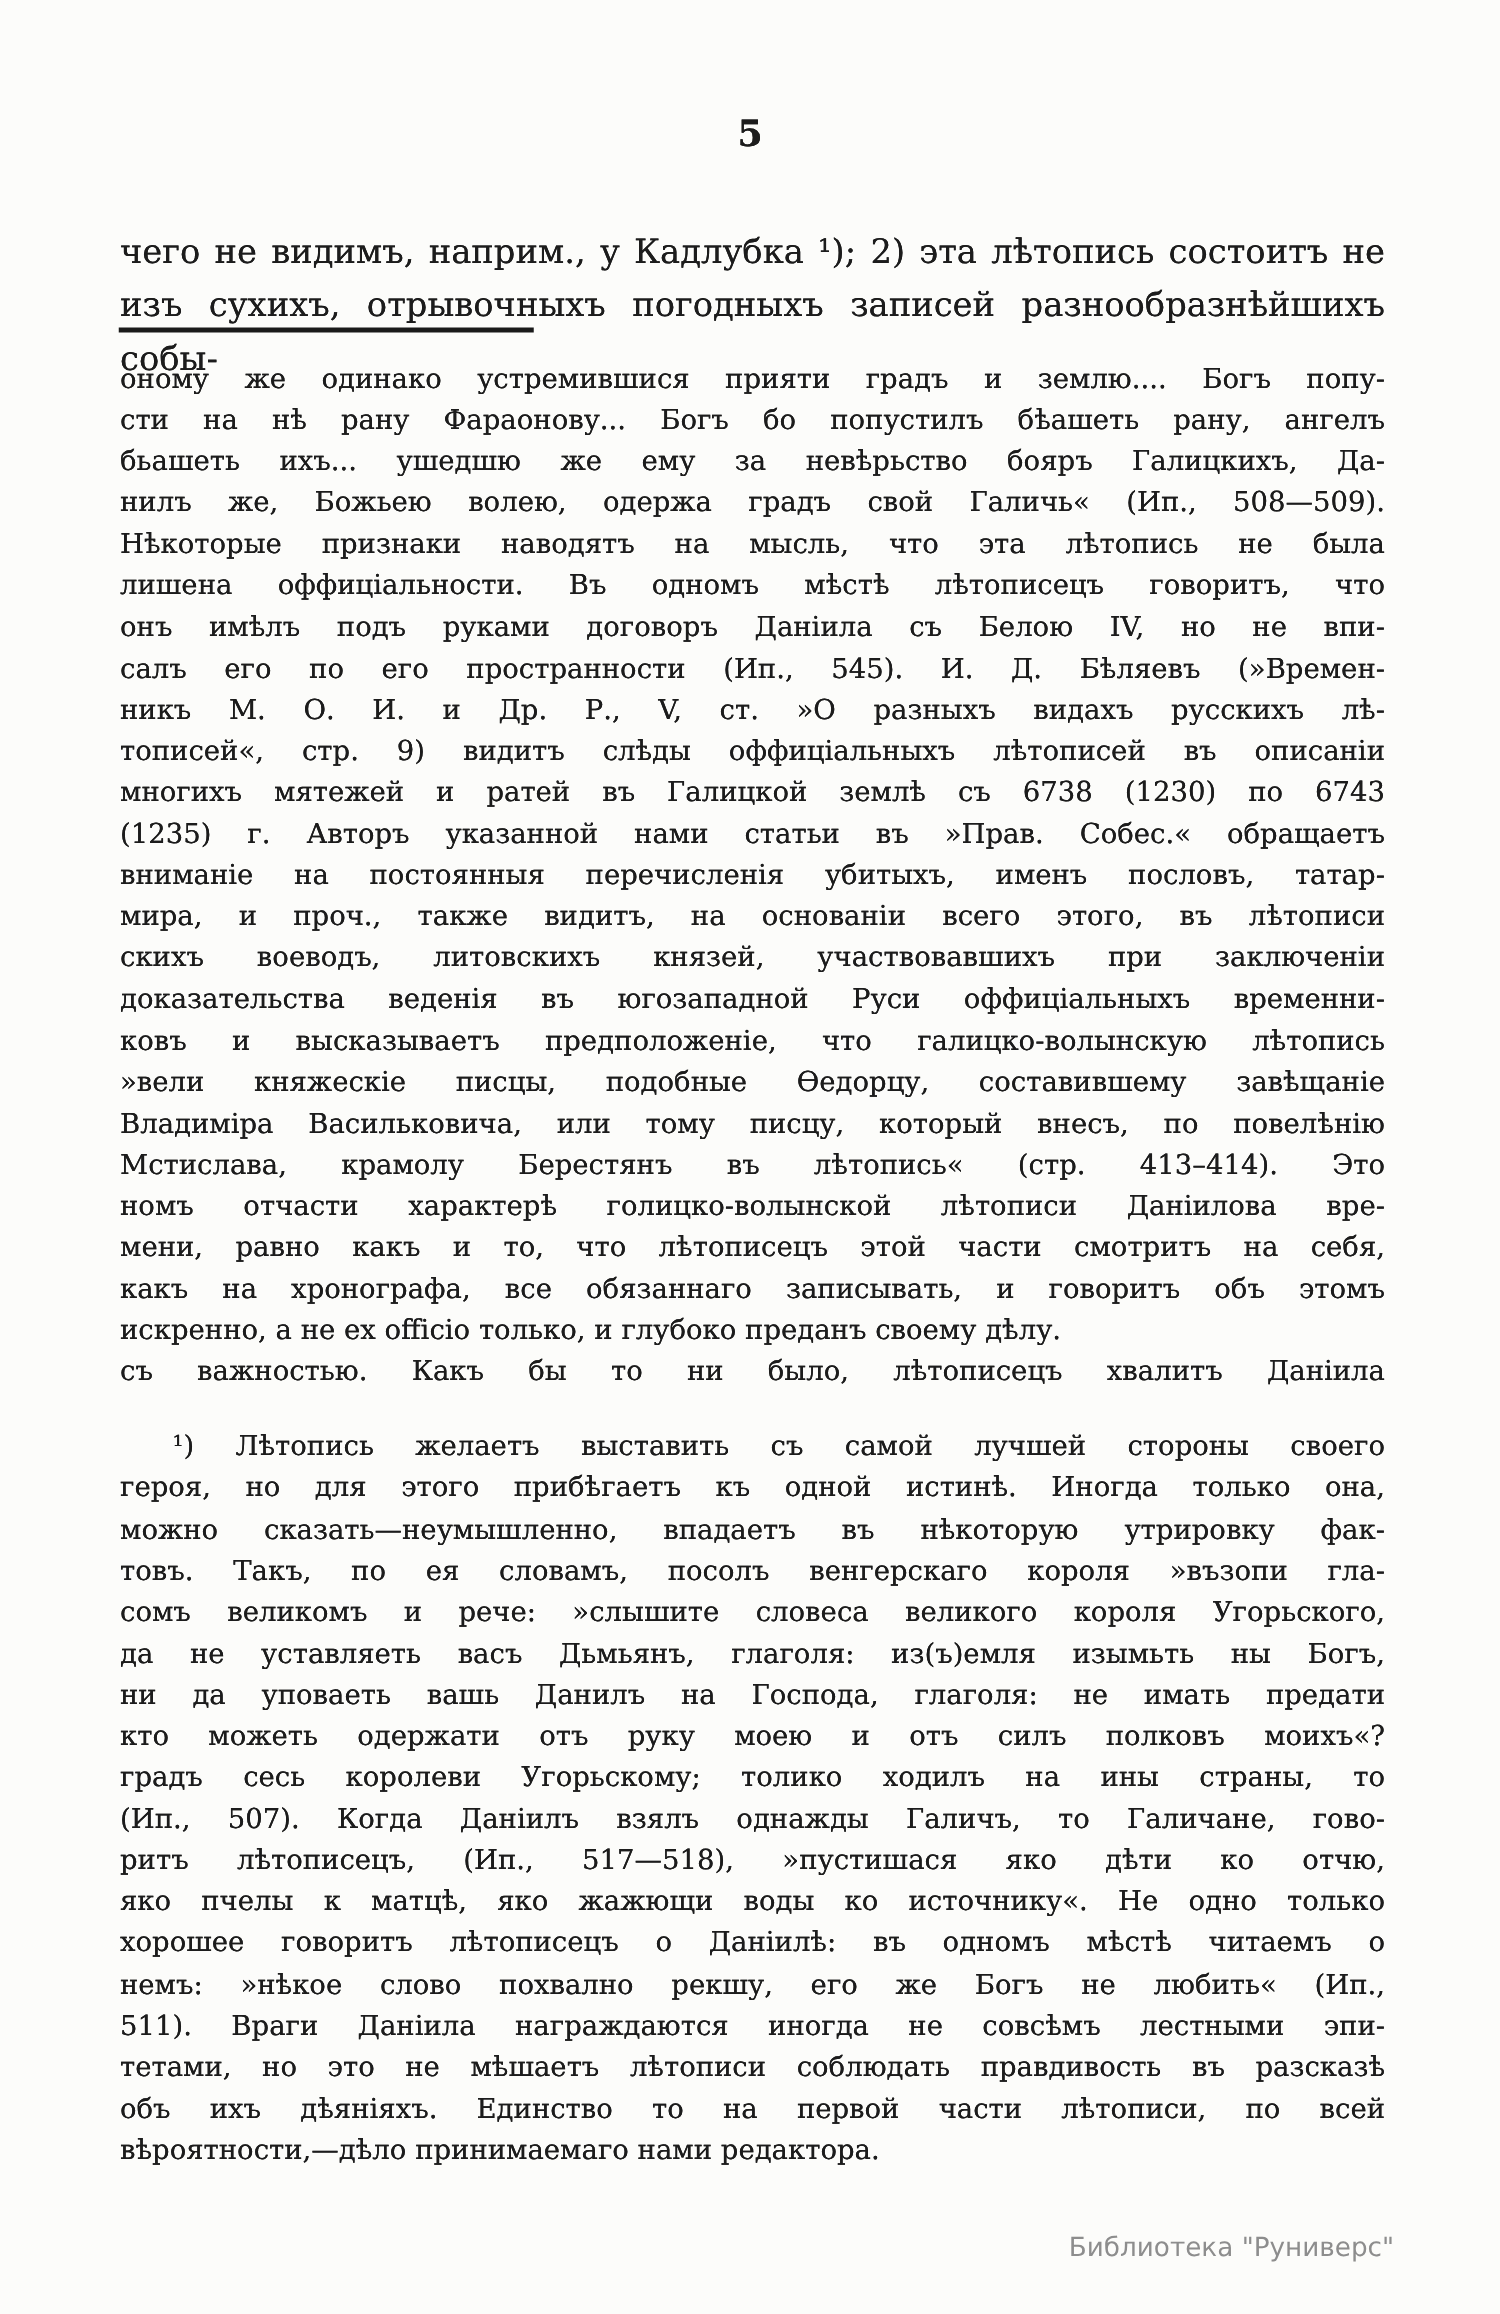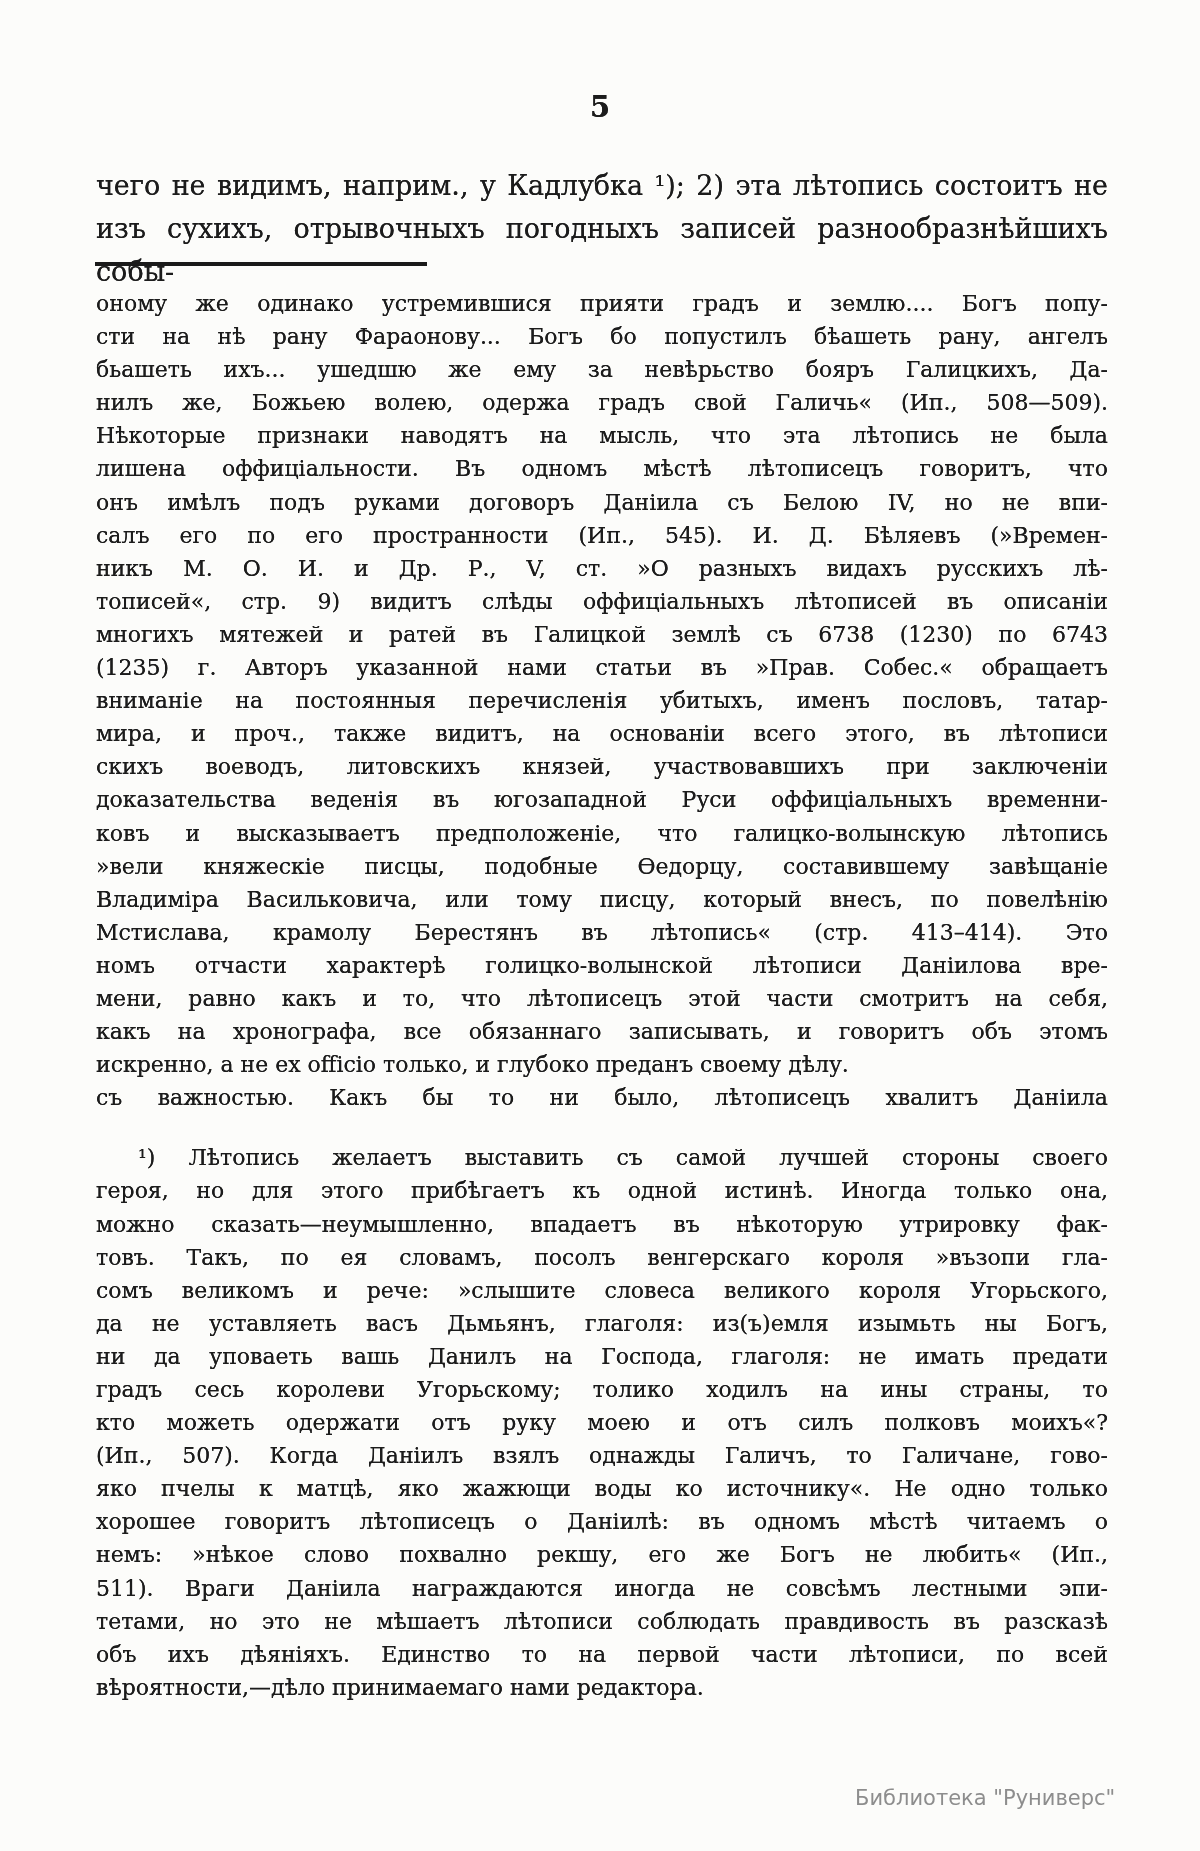--- a/index.html
+++ b/index.html
@@ -11,21 +11,21 @@
     color:#1c1c1c;
     font-family:"DejaVu Serif", serif;
     overflow:hidden;
     text-shadow:0 0 .5px currentColor; 
   }
   .page-number{
     position:absolute;top:90px;left:0;width:100%;
     text-align:center;font-size:29px;font-weight:bold;
   }
   .main-text{
-    position:absolute;top:164px;left:96px;width:1012px;
+    position:absolute;top:180px;left:96px;width:1012px;
     font-size:27px;line-height:43px;
   }
   .fn-rule{
     position:absolute;top:262px;left:95px;width:332px;height:4px;
     background:#1a1a1a;
   }
   .footnotes{
     position:absolute;top:287px;left:96px;width:1012px;
     font-size:22px;line-height:33.1px;
   }
@@ -87,23 +87,24 @@
     </div>
 
     <div>
       <div class="tl indent">¹) Лѣтопись желаетъ выставить съ самой лучшей стороны своего</div>
       <div class="tl">героя, но для этого прибѣгаетъ къ одной истинѣ. Иногда только она,</div>
       <div class="tl">можно сказать—неумышленно, впадаетъ въ нѣкоторую утрировку фак-</div>
       <div class="tl">товъ. Такъ, по ея словамъ, посолъ венгерскаго короля »възопи гла-</div>
       <div class="tl">сомъ великомъ и рече: »слышите словеса великого короля Угорьского,</div>
       <div class="tl">да не уставляеть васъ Дьмьянъ, глаголя: из(ъ)емля изымьть ны Богъ,</div>
       <div class="tl">ни да уповаеть вашь Данилъ на Господа, глаголя: не имать предати</div>
+      <div class="tl">кто можеть одержати отъ руку моею и отъ силъ полковъ моихъ«?</div>
       <div class="tl">градъ сесь королеви Угорьскому; толико ходилъ на ины страны, то</div>
-      <div class="tl">кто можеть одержати отъ руку моею и отъ силъ полковъ моихъ«?</div>
       <div class="tl">(Ип., 507). Когда Даніилъ взялъ однажды Галичъ, то Галичане, гово-</div>
+      <div class="tl">ритъ лѣтописецъ, (Ип., 517—518), »пустишася яко дѣти ко отчю,</div>
       <div class="tl">яко пчелы к матцѣ, яко жажющи воды ко источнику«. Не одно только</div>
       <div class="tl">хорошее говоритъ лѣтописецъ о Даніилѣ: въ одномъ мѣстѣ читаемъ о</div>
       <div class="tl">немъ: »нѣкое слово похвално рекшу, его же Богъ не любить« (Ип.,</div>
       <div class="tl">511). Враги Даніила награждаются иногда не совсѣмъ лестными эпи-</div>
       <div class="tl">тетами, но это не мѣшаетъ лѣтописи соблюдать правдивость въ разсказѣ</div>
       <div class="tl">объ ихъ дѣяніяхъ. Единство то на первой части лѣтописи, по всей</div>
       <div class="tl last">вѣроятности,—дѣло принимаемаго нами редактора.</div>
     </div>
 
   </div>

